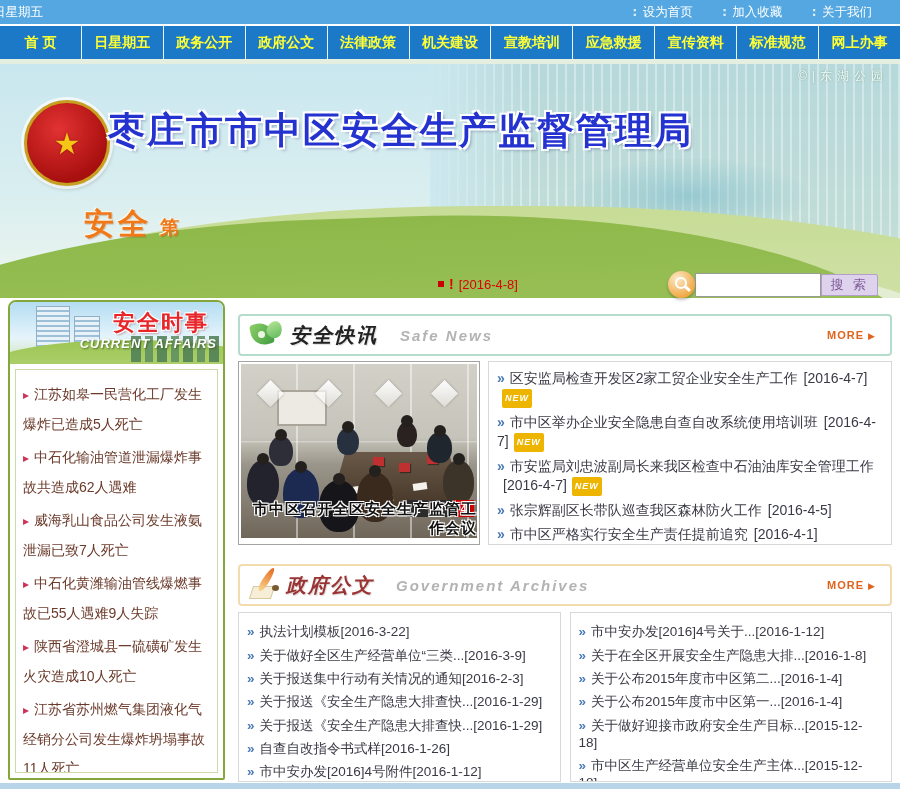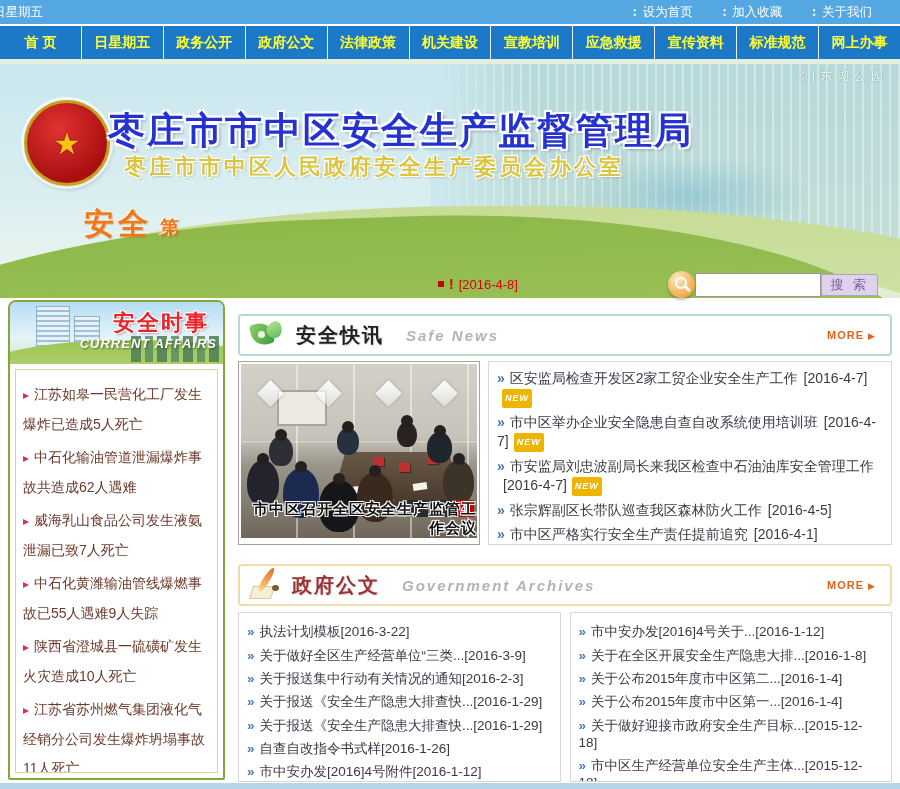--- a/index.html
+++ b/index.html
@@ -85,22 +85,22 @@
               text-shadow:1px 1px 2px rgba(60,90,30,.8); letter-spacing:1px; }
   .side-list { margin:5px; border:1px solid #cdd9a8; padding:10px 7px; height:404px; overflow:hidden; }
   .side-item { font-size:14px; color:#6b3a2a; line-height:29px; margin-bottom:4px; cursor:pointer; }
   .side-item .blt { color:#cc3355; margin-right:5px; font-size:12px; }
 
   
   .main { width:654px; display:flex; flex-direction:column; }
   .sec-head { height:42px; border:2px solid #b4dcca; border-radius:4px; background:#fff;
               display:flex; align-items:center; padding:0 14px 0 10px; margin-top:14px; }
   .sec-head.tan { border-color:#f2dcae; margin-top:19px; }
-  .sec-title { font-size:20px; font-weight:bold; color:#222; letter-spacing:2px; margin-left:10px;
-               text-shadow:1px 1px 1px rgba(0,0,0,.15); }
+  .sec-title { font-size:20px; font-weight:bold; color:#222; letter-spacing:2px; margin-left:4px;
+               text-shadow:1px 1px 1px rgba(0,0,0,.15);font-style:italic; }
   .sec-title.red { color:#9c3333; }
   .sec-sub { font-size:15px; font-weight:bold; font-style:italic; color:#b3b3b3; margin-left:22px; letter-spacing:2px; }
   .more { margin-left:auto; color:#e0641e; font-size:11px; font-weight:bold; letter-spacing:1px; cursor:pointer; }
   .more .arr { font-size:9px; }
 
   
   .megaphone { width:36px; height:30px; position:relative; }
   .megaphone .cone { position:absolute; left:1px; top:3px; width:22px; height:22px; border-radius:4px 14px 4px 14px;
                      background:linear-gradient(135deg,#8ed06a,#3f9b3f); transform:rotate(-12deg); }
   .megaphone .bell { position:absolute; right:4px; top:1px; width:15px; height:17px; border-radius:50% 50% 50% 50%/60% 60% 40% 40%;
@@ -239,21 +239,20 @@
 
   <div class="banner">
     <div class="city"></div>
     <div class="hill-back"></div>
     <div class="hill-right"></div>
     <div class="hill-main"></div>
     <div class="emblem">
       <span class="star">★</span>
     </div>
     <div class="bn-title">枣庄市市中区安全生产监督管理局</div>
-    <div class="bn-sub">枣庄市市中区人民政府安全生产委员会办公室</div>
     <div class="bn-slogan">
       <span class="big">安全</span><span class="small">第</span>
     </div>
     <div class="bn-mark">©|东湖公园</div>
   </div>
 
   <div class="announce">
     <span class="sq"></span>
     <span class="ex">!</span>
     <span>[2016-4-8]</span>

